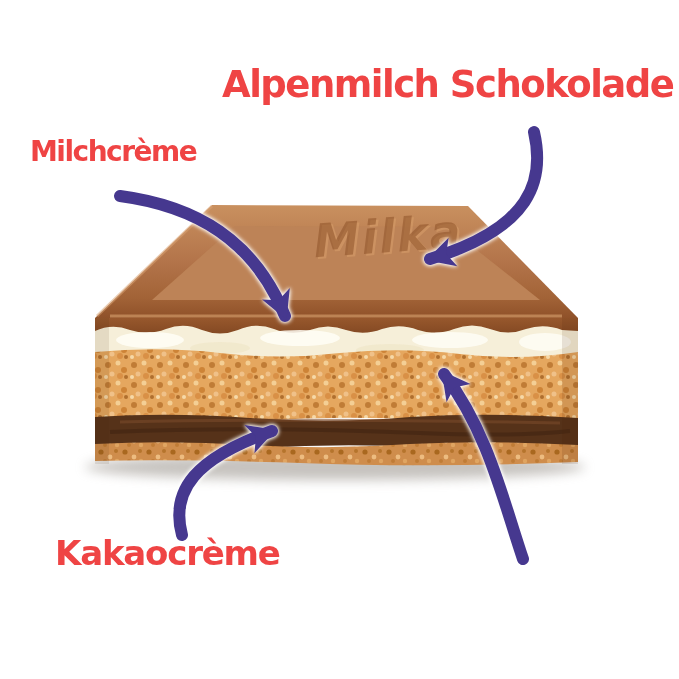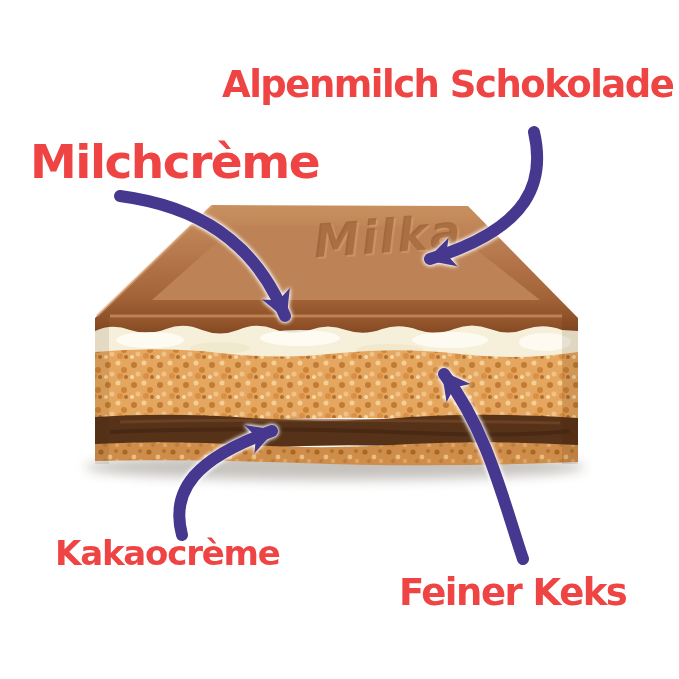--- a/index.html
+++ b/index.html
@@ -8,21 +8,21 @@
   svg.art{position:absolute;left:0;top:0;width:679px;height:679px;}
   .label{
     position:absolute;
     color:#ef4444;
     font-weight:bold;
     white-space:nowrap;
     line-height:1.12;
     letter-spacing:-1.5px;
   }
   .label-alpenmilch{left:222px;top:64px;font-size:37px;}
-  .label-milchcreme{left:30px;top:136px;font-size:47px;}
+  .label-milchcreme{left:30px;top:136px;font-size:28px;}
   .label-kakaocreme{left:55px;top:534px;font-size:34px;letter-spacing:-1.2px;}
   .label-feinerkeks{left:399px;top:572px;font-size:37px;}
   .arrows{filter:drop-shadow(0 0 2px rgba(255,255,255,.95)) drop-shadow(0 0 1.5px rgba(255,255,255,.9));}
   .arrow{fill:none;stroke-width:12;stroke-linecap:round;}
   .emboss{font-style:italic;font-weight:bold;font-size:46px;letter-spacing:2px;}
 </style>
 </head>
 <body>
 
 <div class="scene">
@@ -114,14 +114,13 @@
       <path class="arrow" d="M534,132 C545,180 532,228 430,259" marker-end="url(#arrowHead)" stroke="#46388f"></path>
       <path class="arrow" d="M120,196 C196,206 254,240 285,316" marker-end="url(#arrowHead)" stroke="#46388f"></path>
       <path class="arrow" d="M182,535 C170,490 196,458 272,431" marker-end="url(#arrowHead)" stroke="#46388f"></path>
       <path class="arrow" d="M523,559 C503,500 488,432 444,374" marker-end="url(#arrowHead)" stroke="#46388f"></path>
     </g>
   </svg>
 
   <div class="label label-alpenmilch">Alpenmilch Schokolade</div>
   <div class="label label-milchcreme">Milchcrème</div>
   <div class="label label-kakaocreme">Kakaocrème</div>
-  <div class="label label-feinerkeks">Feiner Keks</div>
 </div>
 
 </body></html>

